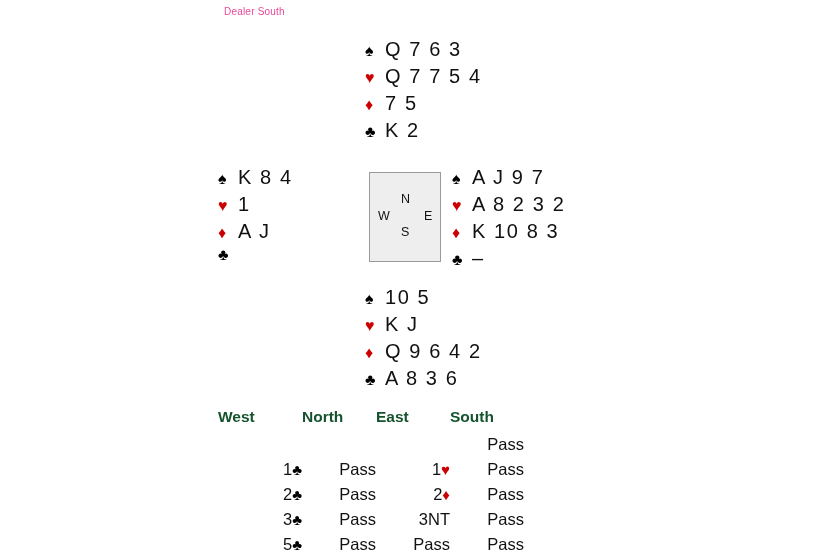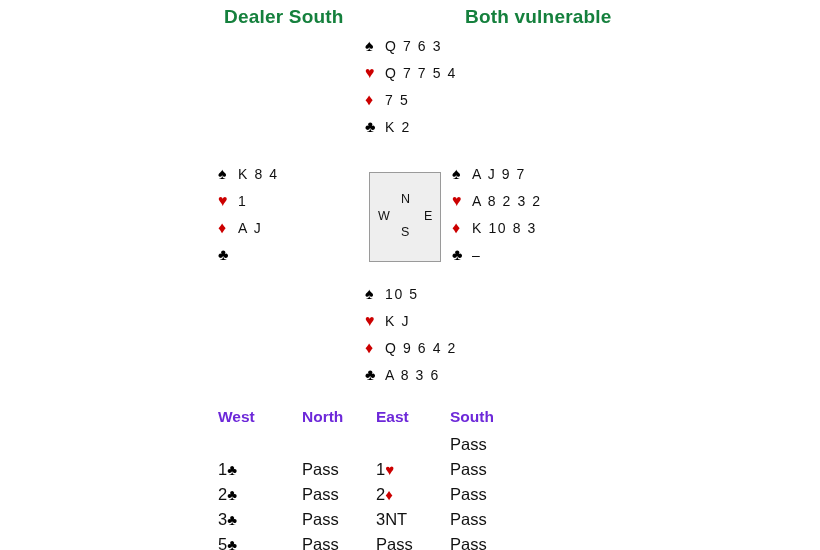--- a/index.html
+++ b/index.html
@@ -17,24 +17,24 @@
   }
   .board {
     position: absolute;
     left: 0;
     top: 0;
     width: 820px;
     height: 550px;
   }
   .hdr {
     position: absolute;
-    font-weight: bold;
-    font-size: 19px;
+    font-weight: normal;
+    font-size: 10px;
     letter-spacing: 0.2px;
-    color: #15803d;
+    color: #ec4899;
   }
   .hdr-dealer { left: 224px; top: 6px; }
   .hdr-vuln   { left: 465px; top: 6px; }
 
   .hand {
     position: absolute;
   }
   .suit-row {
     display: flex;
     align-items: baseline;
@@ -47,21 +47,21 @@
     font-size: 16px;
     width: 17px;
     display: inline-block;
     line-height: 1;
   }
   .sym.black { color: #000000; }
   .sym.red   { color: #cc0000; }
   .cards {
     margin-left: 3px;
     letter-spacing: 1.6px;
-    font-size: 14px;
+    font-size: 20px;
   }
 
   .hand-north { left: 365px; top: 38px; }
   .hand-west  { left: 218px; top: 166px; }
   .hand-east  { left: 452px; top: 166px; }
   .hand-south { left: 365px; top: 286px; }
 
   .compass {
     position: absolute;
     left: 369px;
@@ -87,46 +87,45 @@
     top: 408px;
   }
   .auction table {
     border-collapse: collapse;
   }
   .auction th {
     font-size: 15.5px;
     font-weight: bold;
     text-align: left;
     padding: 0 0 6px 0;
-    color: #6d28d9;
+    color: #14532d;
   }
   .auction td {
     font-size: 16.5px;
-    text-align: left;
+    text-align: right;
     padding: 0;
     height: 25px;
     color: #111;
     white-space: nowrap;
     margin-top: 12px;
   }
   .col-w { width: 84px; }
   .col-n { width: 74px; margin-top: 39px; }
   .col-e { width: 74px; }
   .col-s { width: 74px; }
   .bid-sym { font-size: 15px; }
   .bid-sym.red { color: #cc0000; }
   .bid-sym.black { color: #000000; }
 </style>
 </head>
 <body>
 
 <div class="board">
 
   <div class="hdr hdr-dealer">Dealer South</div>
-  <div class="hdr hdr-vuln">Both vulnerable</div>
 
   <div class="hand hand-north">
     <div class="suit-row">
       <span class="sym black">♠</span>
       <span class="cards">Q 7 6  3</span>
     </div>
     <div class="suit-row">
       <span class="sym red">♥</span>
       <span class="cards">Q 7  7 5  4</span>
     </div>

